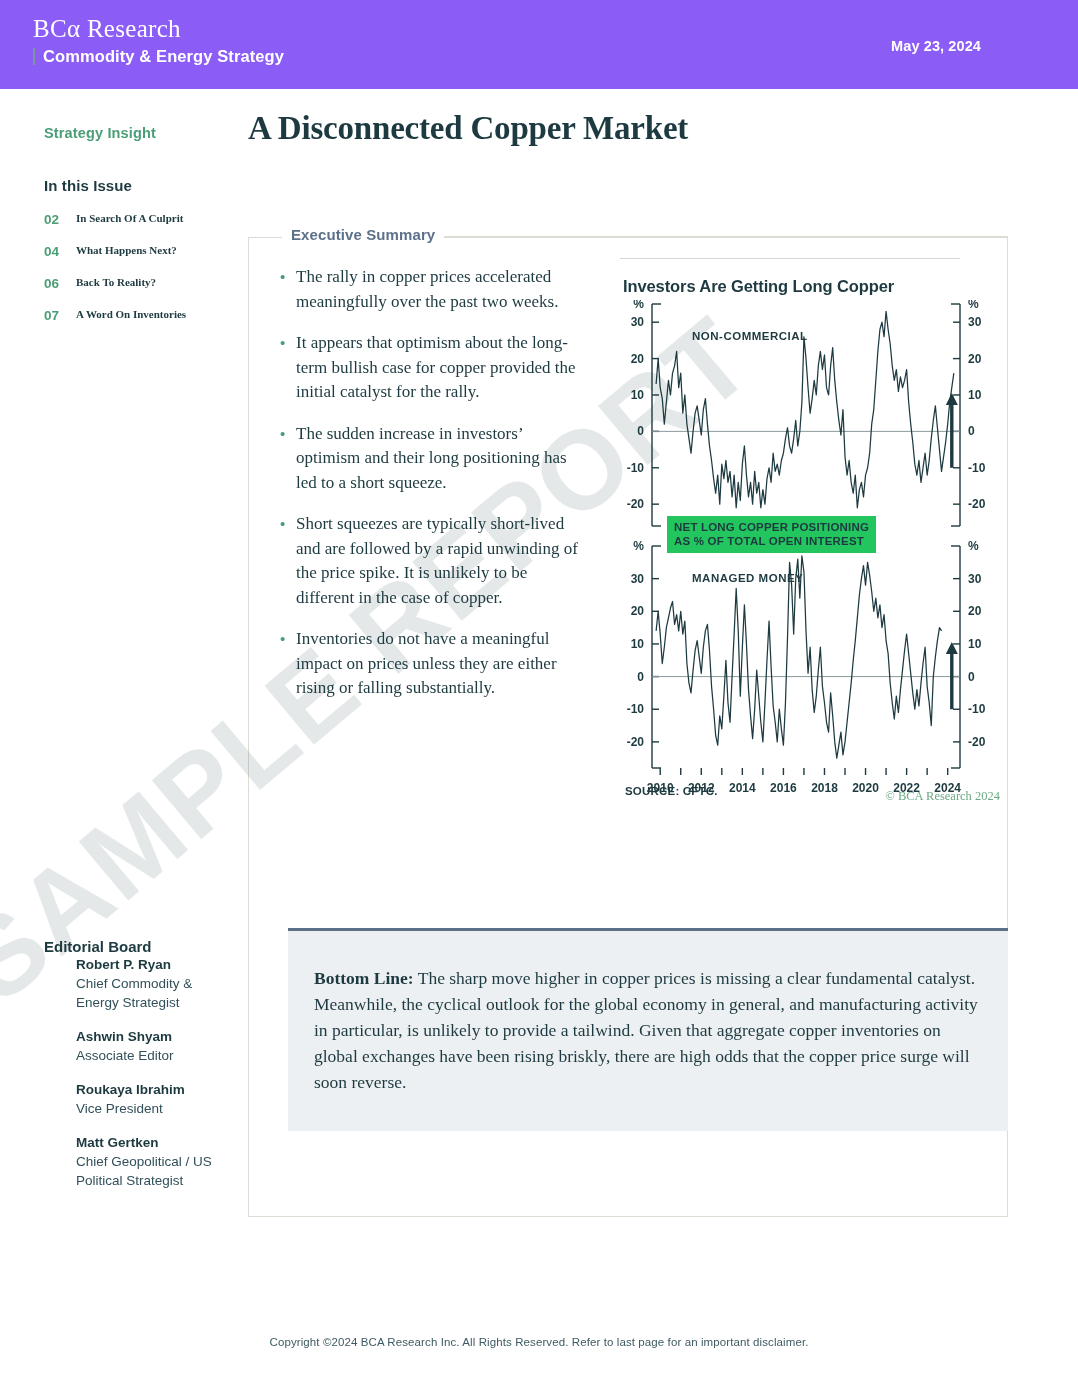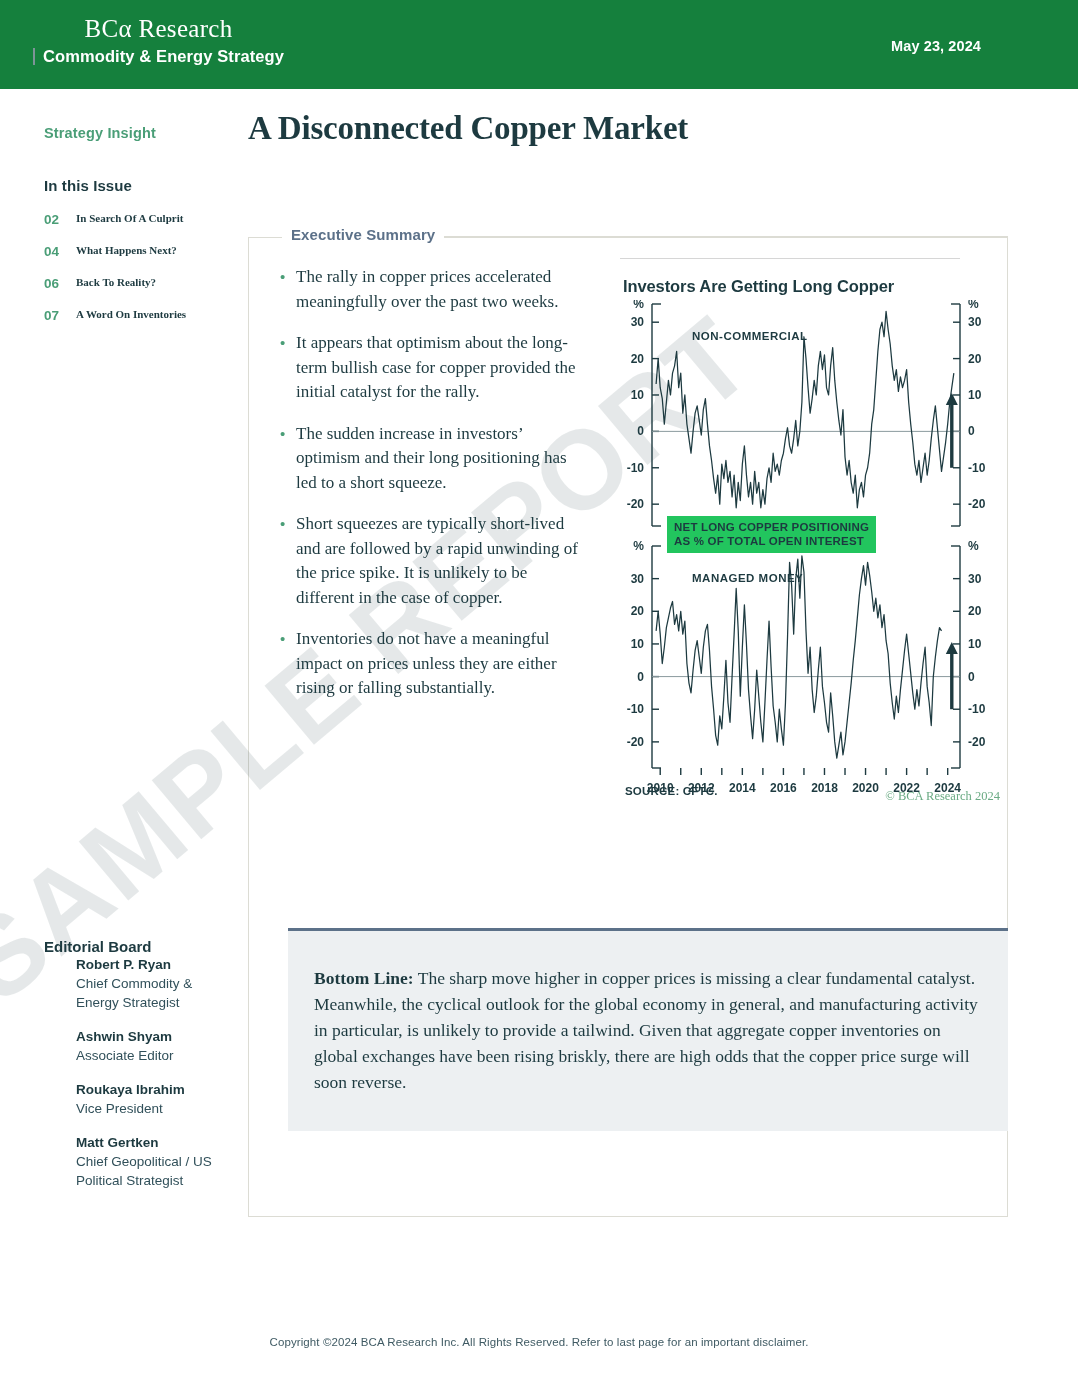--- a/index.html
+++ b/index.html
@@ -8,22 +8,21 @@
     background:#ffffff;
     font-family:"Liberation Sans", sans-serif;
     color:#1d3a40;
     position:relative;
     overflow:hidden;
   }
 
   
   .topbar{
     position:absolute;left:0;top:0;width:1078px;height:89px;
-    background:#15803d;
-    text-align:center;
+    background:#8b5cf6;
   }
   .brand{
     position:absolute;left:33px;top:14px;
   }
   .brand-main{
     font-family:"Liberation Serif", serif;
     font-size:25px;color:#ffffff;letter-spacing:.3px;
     line-height:30px;white-space:nowrap;
   }
   .brand-sub-wrap{

